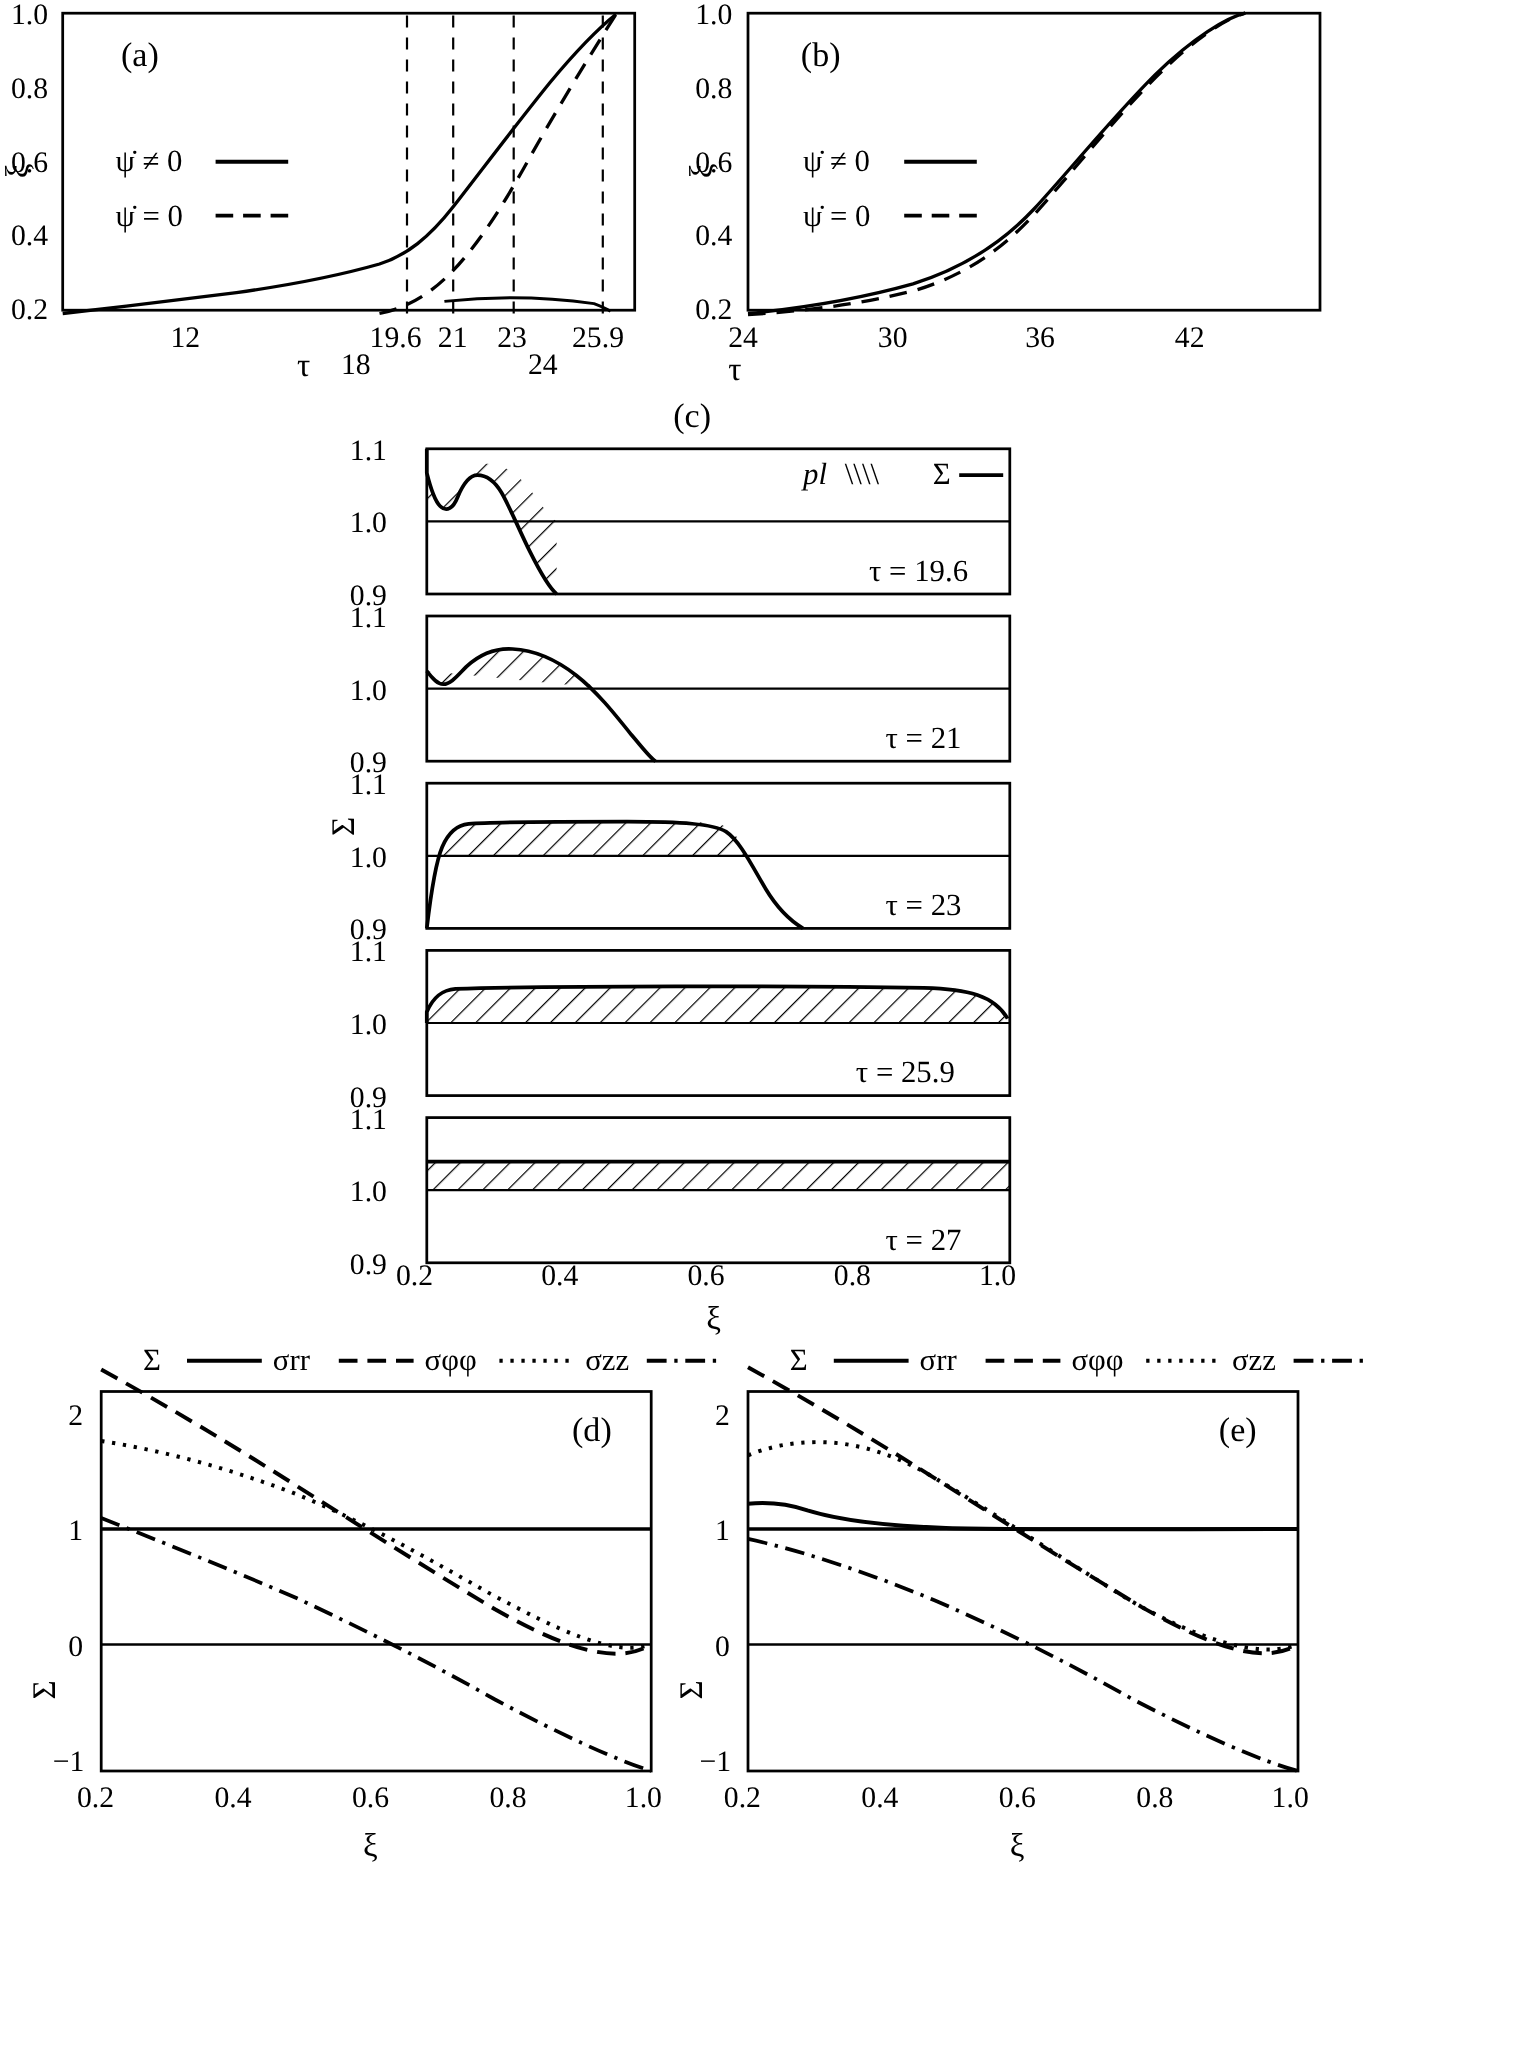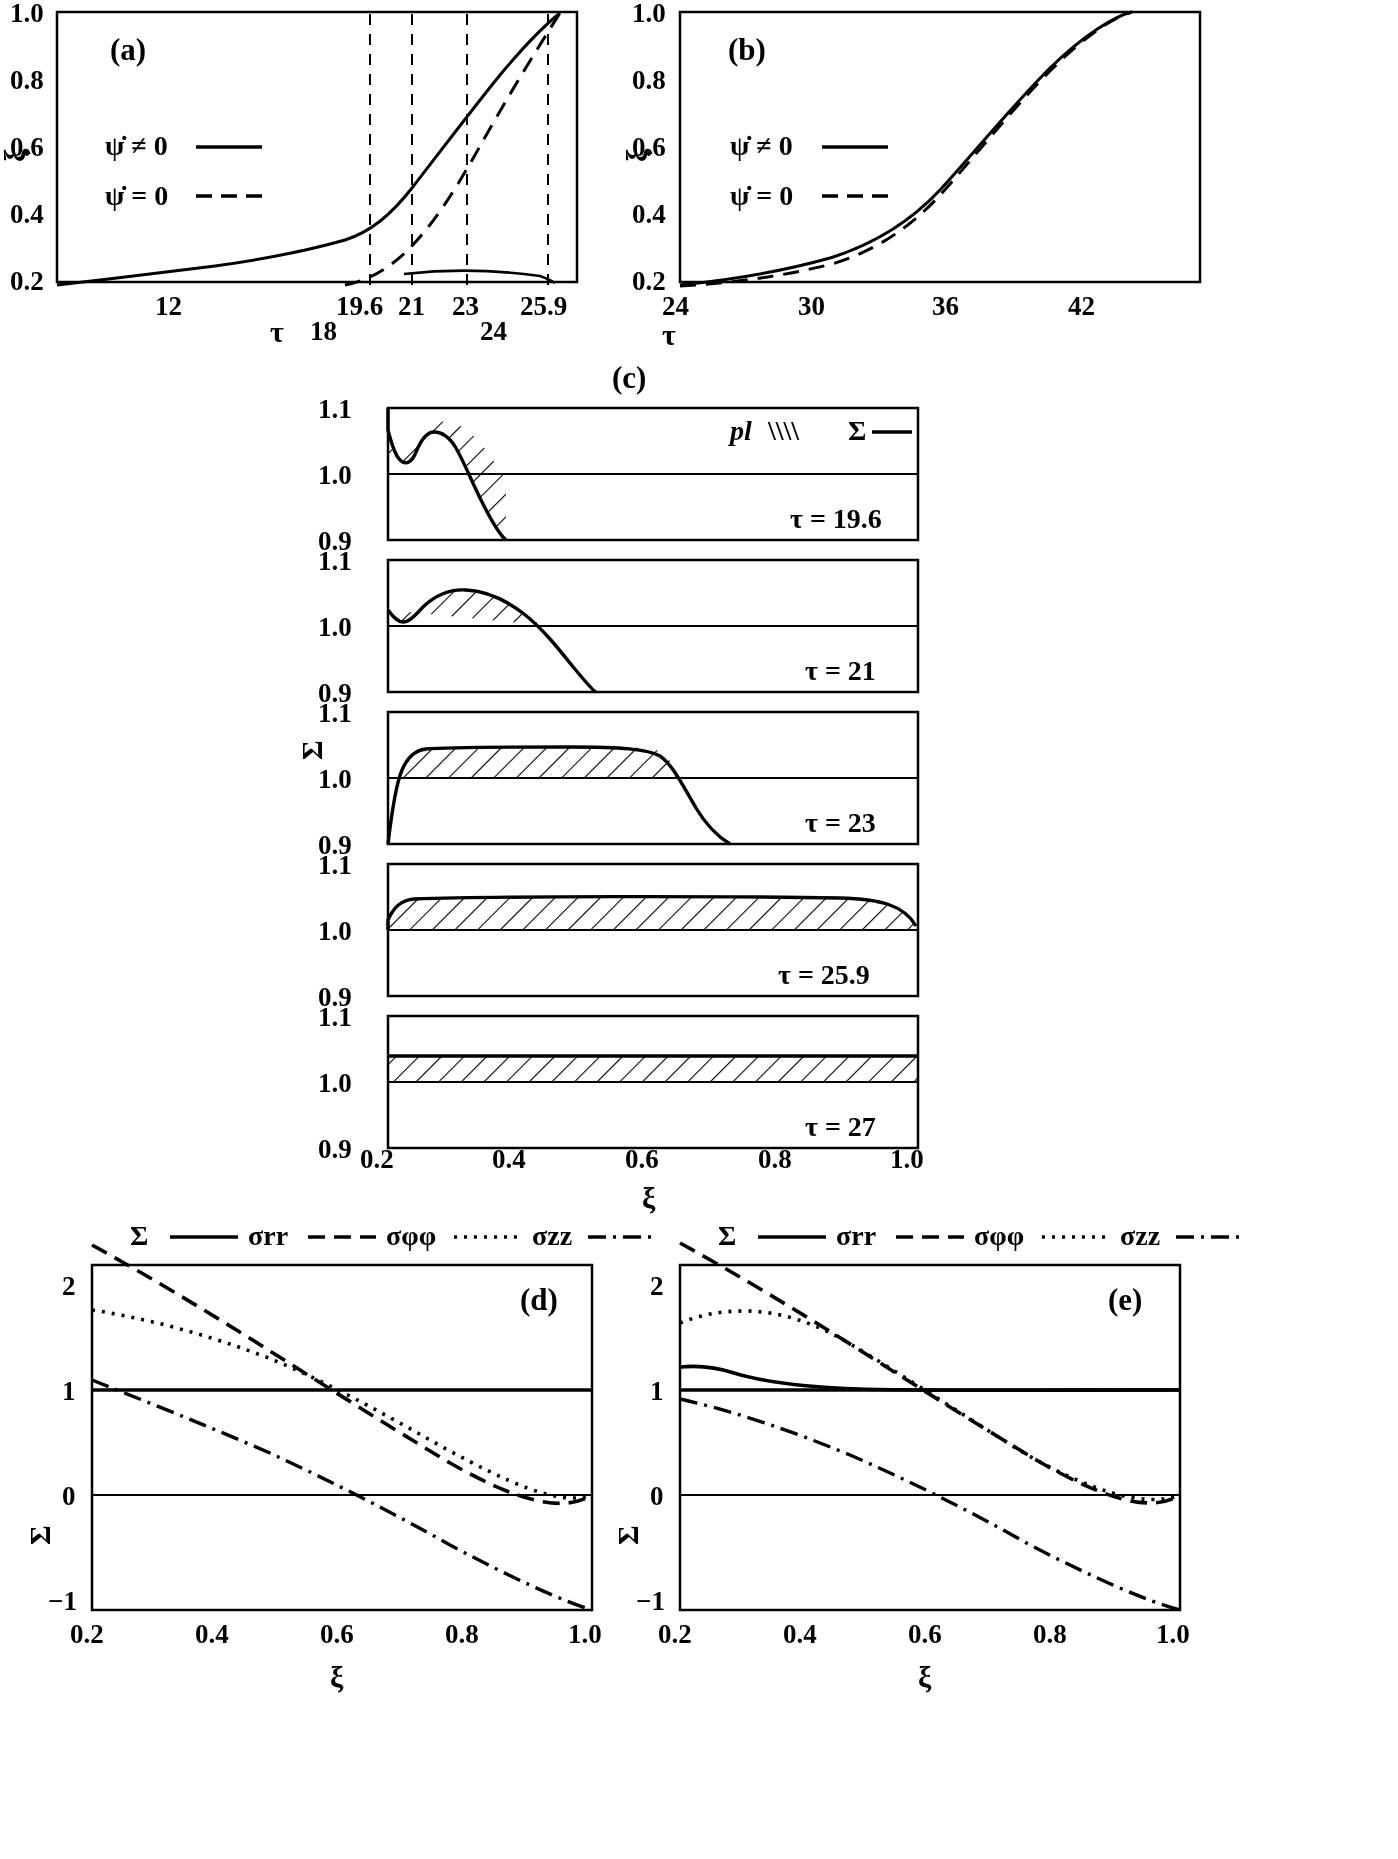--- a/index.html
+++ b/index.html
@@ -1,17 +1,17 @@
 <!DOCTYPE html>
 <html><head>
 <meta charset="utf-8">
 <style>
   html,body{margin:0;padding:0;background:#ffffff;}
   body{width:1398px;height:1859px;font-family:"Liberation Serif",serif;color:#000;position:relative;overflow:hidden;}
-  .fig{position:absolute;font-weight:bold;}
+  .fig{position:absolute;}
   svg{display:block;overflow:visible;}
   text{font-family:"Liberation Serif",serif;fill:#000;}
   .tick{font-size:27px;}
   .axlabel{font-size:30px;}
   .panellab{font-size:31px;}
   .legtxt{font-size:28px;}
   .ital{font-style:italic;}
 </style>
 </head>
 <body>

